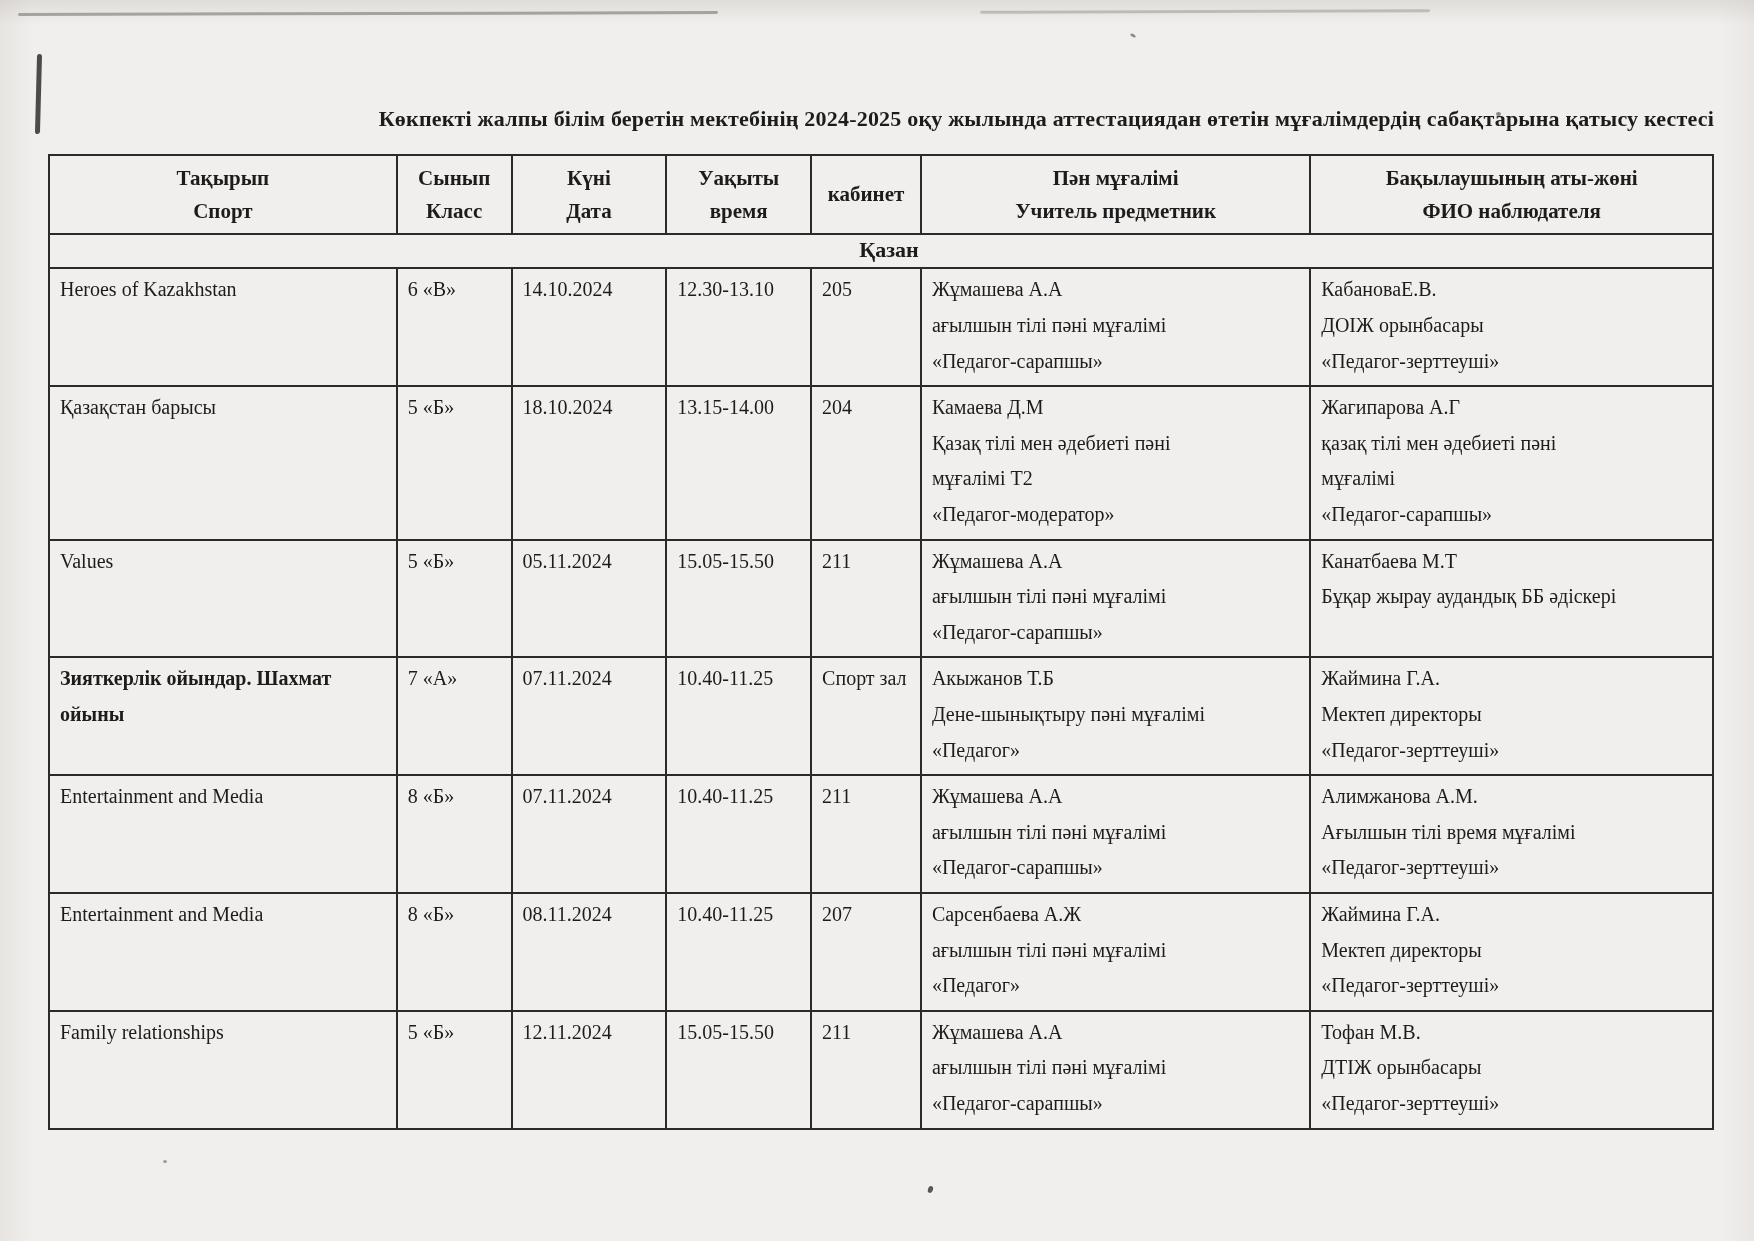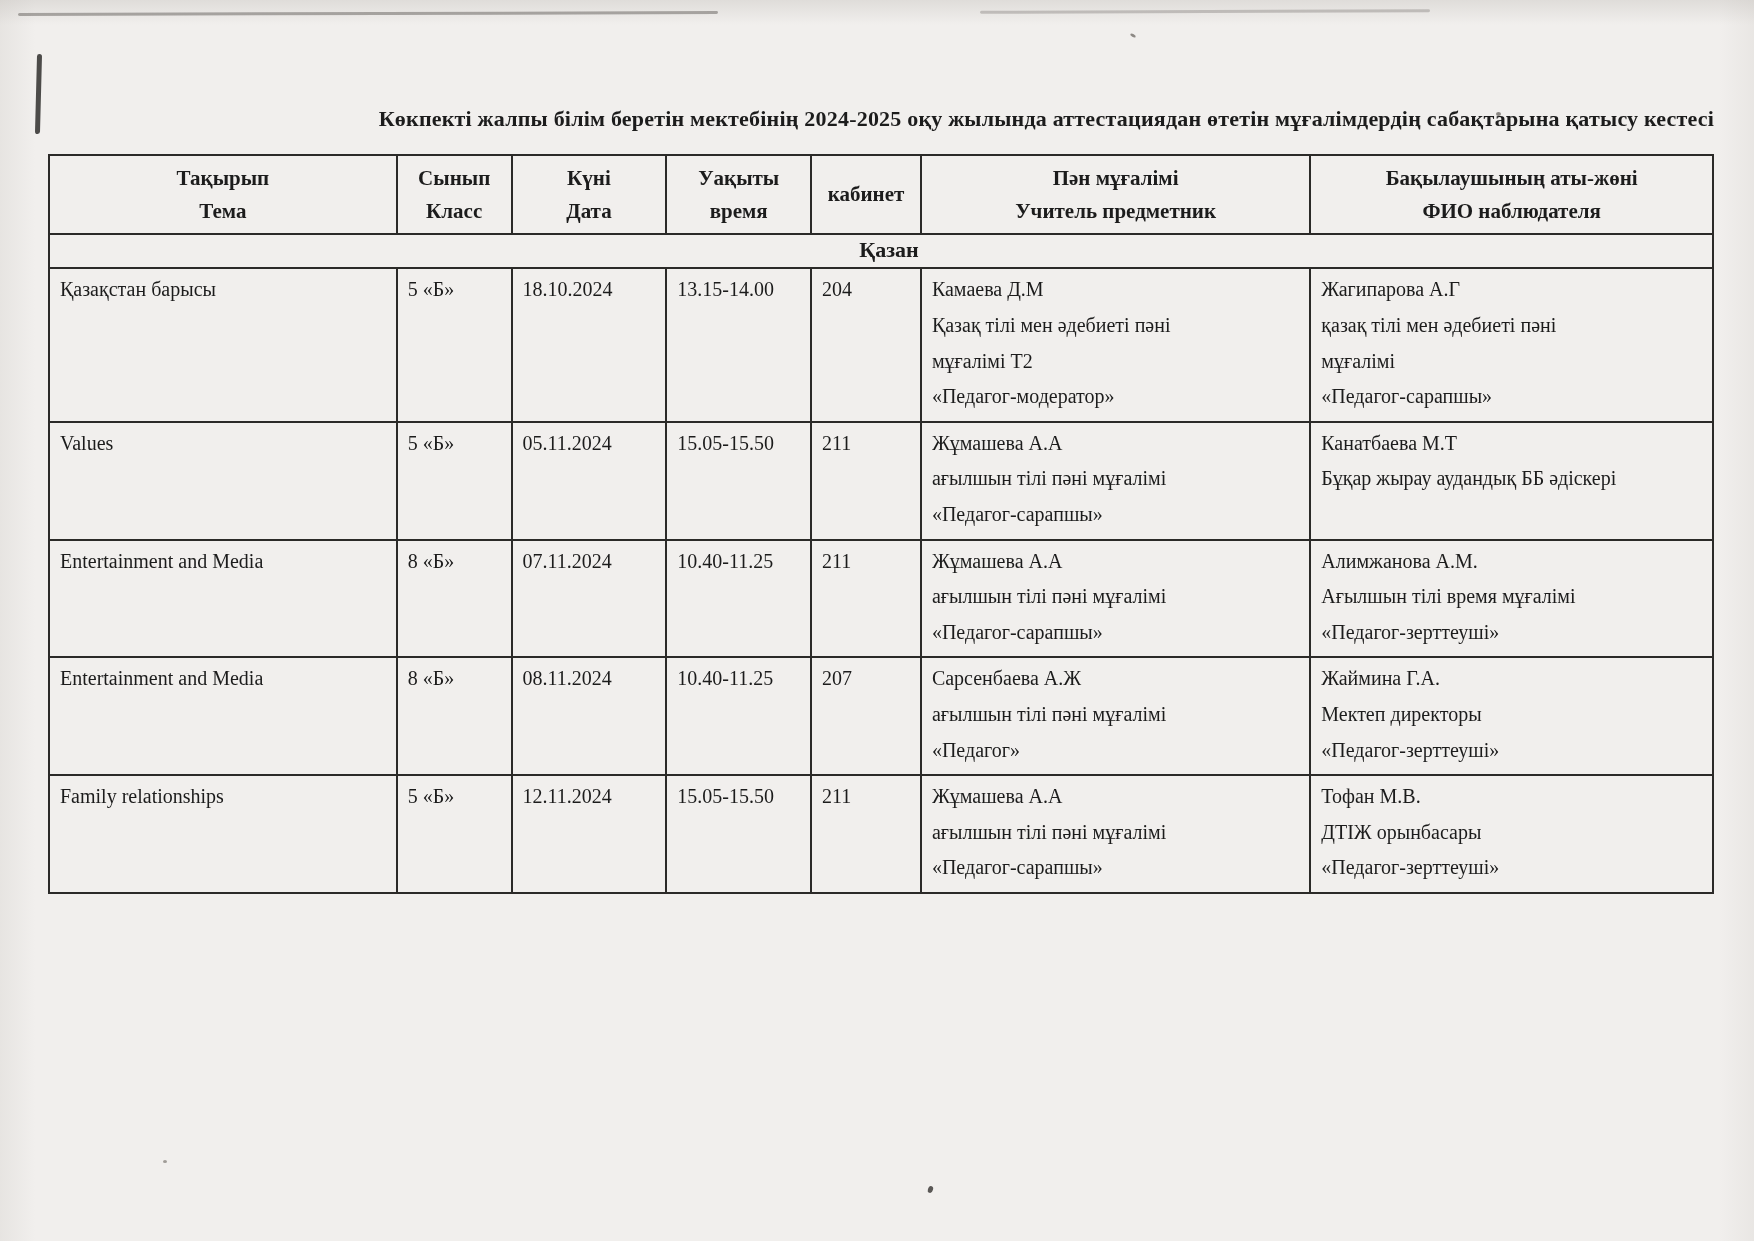--- a/index.html
+++ b/index.html
@@ -93,37 +93,50 @@
         <col class="c2">
         <col class="c3">
         <col class="c4">
         <col class="c5">
         <col class="c6">
         <col class="c7">
     </colgroup>
     <thead>
       <tr>
         <th>Тақырып
-Тема</th>
+Спорт</th>
         <th>Сынып
 Класс</th>
         <th>Күні
 Дата</th>
         <th>Уақыты
 время</th>
         <th>кабинет</th>
         <th>Пән мұғалімі
 Учитель предметник</th>
         <th>Бақылаушының аты-жөні
 ФИО наблюдателя</th>
       </tr>
     </thead>
     <tbody>
       <tr>
         <td colspan="7" class="section">Қазан</td>
+      </tr>
+      <tr class="r-med">
+        <td>Heroes of Kazakhstan</td>
+        <td>6 «В»</td>
+        <td>14.10.2024</td>
+        <td>12.30-13.10</td>
+        <td>205</td>
+        <td>Жұмашева А.А
+ағылшын тілі пәні мұғалімі
+«Педагог-сарапшы»</td>
+        <td>КабановаЕ.В.
+ДОІЖ орынбасары
+«Педагог-зерттеуші»</td>
       </tr>
       <tr class="r-tall">
         <td>Қазақстан барысы</td>
         <td>5 «Б»</td>
         <td>18.10.2024</td>
         <td>13.15-14.00</td>
         <td>204</td>
         <td>Камаева Д.М
 Қазақ тілі мен әдебиеті пәні
 мұғалімі Т2
@@ -139,20 +152,33 @@
         <td>05.11.2024</td>
         <td>15.05-15.50</td>
         <td>211</td>
         <td>Жұмашева А.А
 ағылшын тілі пәні мұғалімі
 «Педагог-сарапшы»</td>
         <td>Канатбаева М.Т
 Бұқар жырау аудандық ББ әдіскері</td>
       </tr>
       <tr class="r-med">
+        <td class="b">Зияткерлік ойындар. Шахмат ойыны</td>
+        <td>7 «А»</td>
+        <td>07.11.2024</td>
+        <td>10.40-11.25</td>
+        <td>Спорт зал</td>
+        <td>Акыжанов Т.Б
+Дене-шынықтыру пәні мұғалімі
+«Педагог»</td>
+        <td>Жаймина Г.А.
+Мектеп директоры
+«Педагог-зерттеуші»</td>
+      </tr>
+      <tr class="r-med">
         <td>Entertainment and Media</td>
         <td>8 «Б»</td>
         <td>07.11.2024</td>
         <td>10.40-11.25</td>
         <td>211</td>
         <td>Жұмашева А.А
 ағылшын тілі пәні мұғалімі
 «Педагог-сарапшы»</td>
         <td>Алимжанова А.М.
 Ағылшын тілі время мұғалімі

